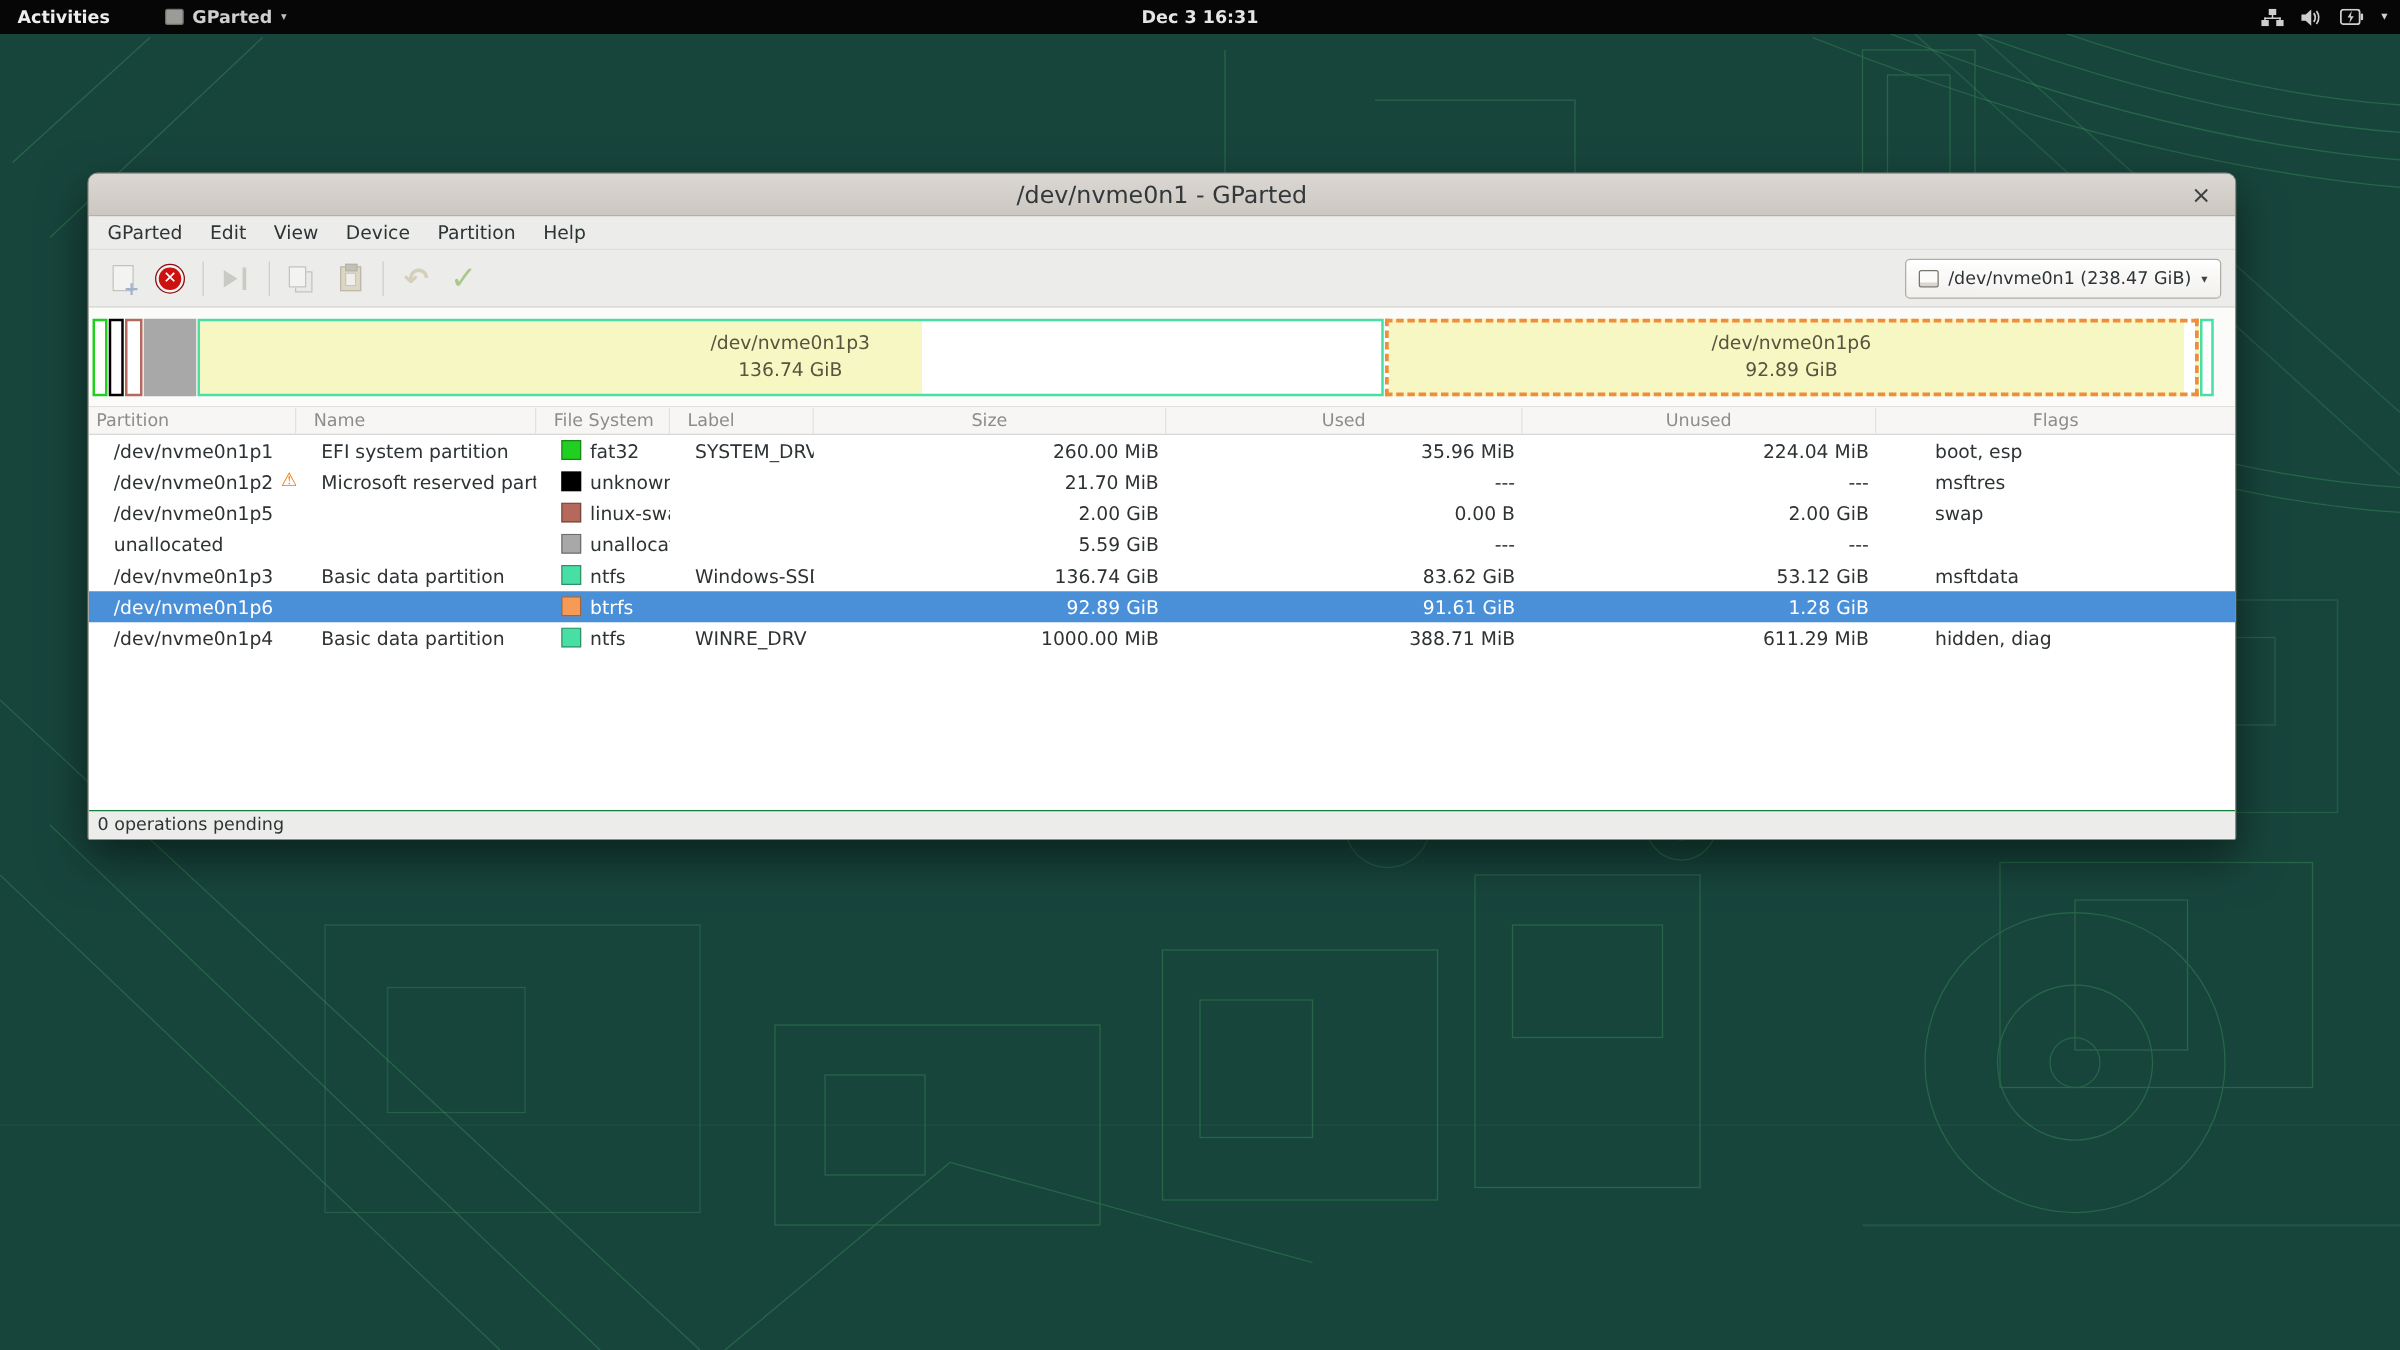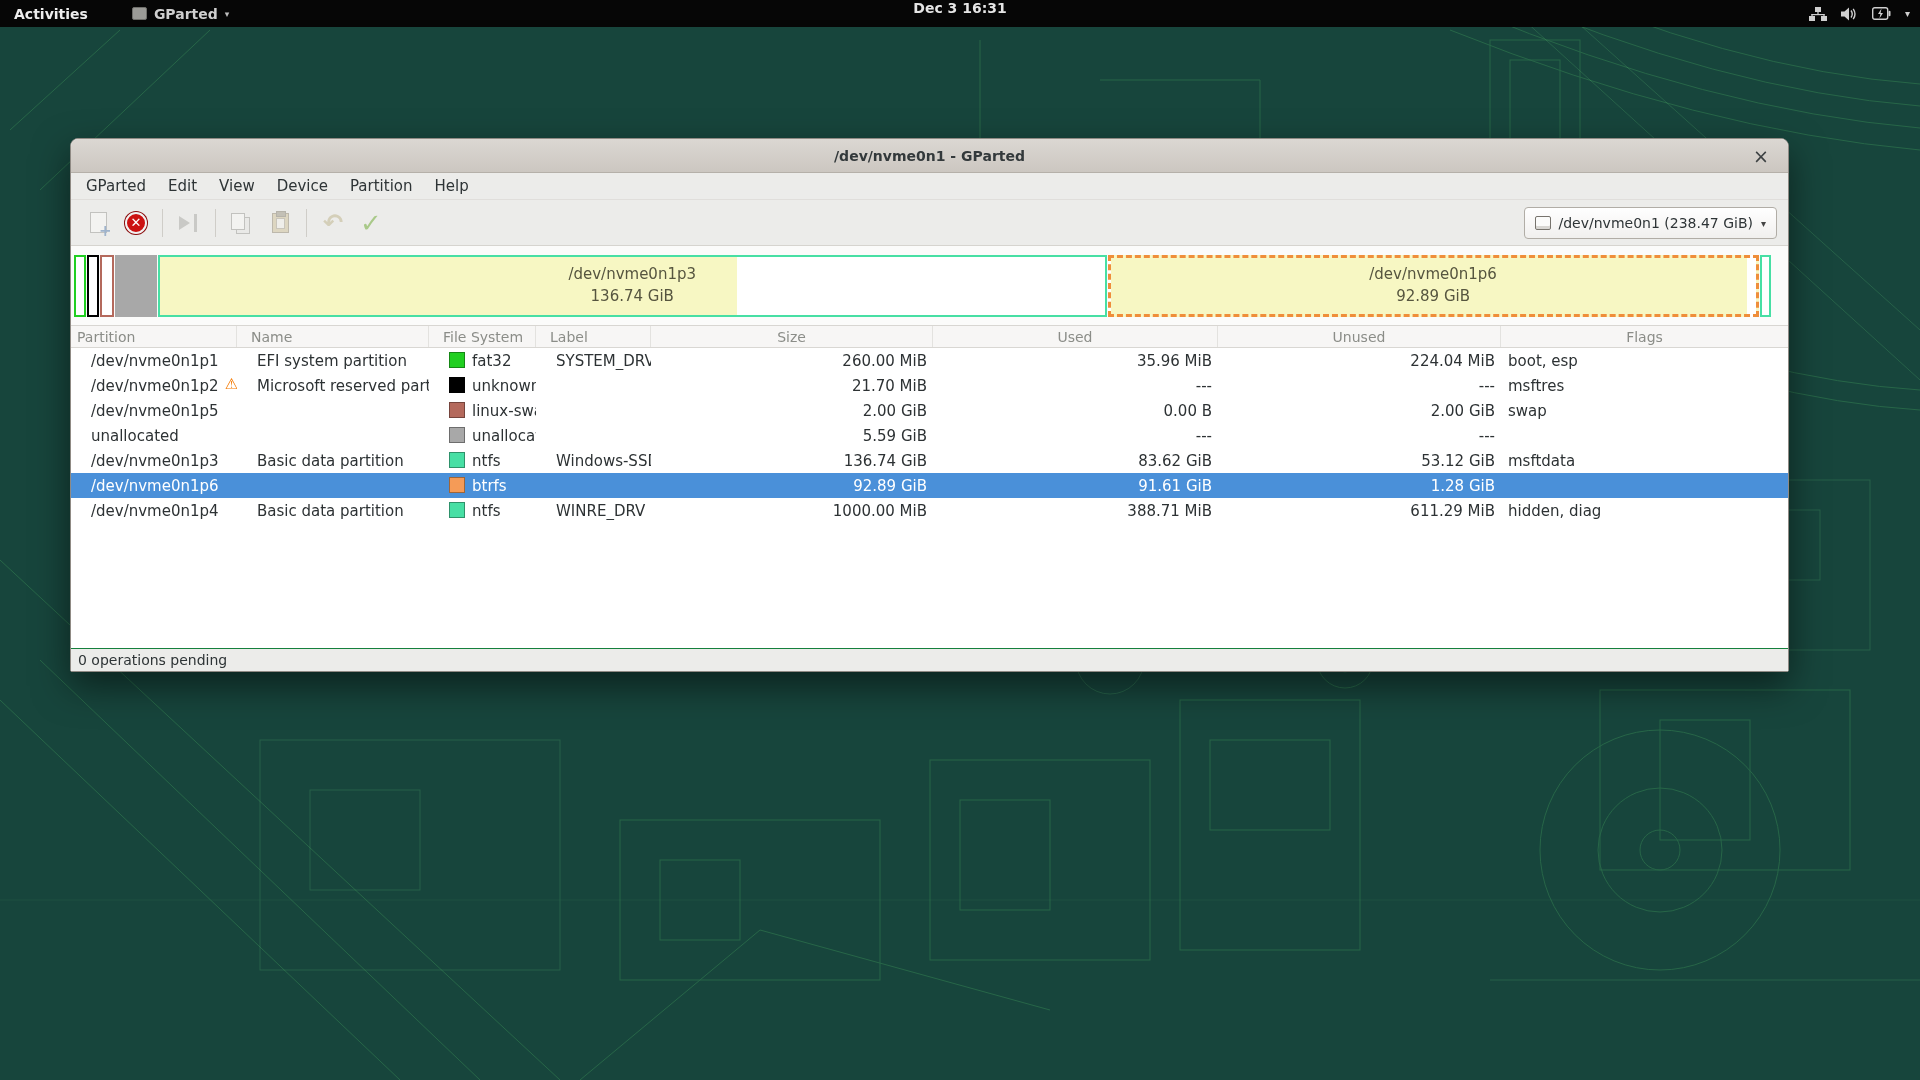--- a/index.html
+++ b/index.html
@@ -5,37 +5,37 @@
   * { margin:0; padding:0; box-sizing:border-box; }
   html,body { width:1920px; height:1080px; overflow:hidden;
     font-family:"DejaVu Sans", sans-serif; }
 
   
   .wallpaper { position:absolute; inset:0; background:#17453c; z-index:0; }
   .wallpaper svg { position:absolute; inset:0; }
 
   
   .topbar { position:absolute; top:0; left:0; width:1920px; height:27px;
-    background:#060606; color:#d9d9d9; z-index:50; display:flex; }
+    background:#060606; color:#d9d9d9; z-index:50; display:flex; align-items:center; }
   .tb-activities { padding:0 14px; font-size:14px; font-weight:bold; color:#ededed; height:100%; display:flex; align-items:center; }
   .tb-appmenu { margin-left:22px; display:flex; align-items:center; gap:7px; font-size:14px; font-weight:bold; color:#cfcfcf; height:100%; padding:0 8px; }
   .tb-appicon { width:15px; height:13px; background:#9b9b97; border:1px solid #6f6f6b; border-radius:2px; display:inline-block; }
   .tb-caret { font-size:9px; color:#bdbdbd; }
   .tb-clock { position:absolute; left:0; right:0; text-align:center; font-size:14px; font-weight:bold; color:#e5e5e5; pointer-events:none; }
   .tb-status { position:absolute; right:10px; top:0; height:27px; display:flex; align-items:center; gap:14px; }
   .tb-status svg { display:block; }
 
   
   .gwindow { position:absolute; left:70px; top:138px; width:1719px; height:534px;
     background:#ffffff; border:1px solid #8f8a84; border-radius:8px 8px 2px 2px;
     box-shadow:0 14px 36px rgba(0,0,0,.5); display:flex; flex-direction:column; z-index:10; overflow:hidden; }
 
   .titlebar { height:34px; flex:0 0 34px; background:linear-gradient(#dbd7d2,#ccc7c1);
     border-bottom:1px solid #b5b0a9; position:relative; display:flex; align-items:center; justify-content:center; }
-  .title-text { font-size:14px; font-weight:bold; color:#33393b; }
+  .title-text { font-size:19px; font-weight:normal; color:#33393b; }
   .close-btn { position:absolute; right:14px; top:4px; width:26px; height:26px; display:flex; align-items:center; justify-content:center;
     font-size:19px; color:#3c4042; cursor:default; }
 
   .menubar { height:27px; flex:0 0 27px; background:#ececea; display:flex; align-items:center; padding-left:4px; border-bottom:1px solid #e0dedb; }
   .menu-item { font-size:15px; color:#2e3436; padding:3px 11px; }
 
   .toolbar { height:46px; flex:0 0 46px; background:#ececea; border-bottom:1px solid #d6d4cf;
     display:flex; align-items:center; padding-left:8px; position:relative; }
   .tb-btn { width:38px; height:36px; display:flex; align-items:center; justify-content:center; border-radius:3px; }
   .tb-btn.disabled { opacity:.42; }
@@ -79,21 +79,21 @@
   .th.left { justify-content:flex-start; padding-left:14px; }
   .th.first { padding-left:6px; }
   .th.center { justify-content:center; }
   .th:last-child { border-right:none; }
   .trow { display:grid; grid-template-columns:166px 192px 107px 115px 282px 285px 283px 1fr; height:25px; flex:0 0 25px;
     font-size:15px; color:#2d3234; background:#fff; align-items:center; }
   .trow.selected { background:#4a90d9; color:#ffffff; }
   .tcell { display:flex; align-items:flex-start; overflow:hidden; white-space:nowrap; padding:0 20px; }
   .c-part { padding-left:20px; gap:6px; }
   .c-right { justify-content:flex-end; padding-right:6px; }
-  .c-flags { padding-left:7px; }
+  .c-flags { padding-left:7px;margin-left:40px; }
   .fs-swatch { width:16px; height:16px; border:1px solid rgba(0,0,0,.35); margin-right:7px; flex:0 0 16px; }
   .warn-icon { color:#f57900; font-size:15px; line-height:1; }
   .tfill { flex:1 1 auto; background:#fff; }
 
   .statusbar { height:23px; flex:0 0 23px; background:#ececea; border-top:1px solid #15803d;
     display:flex; align-items:center; padding-left:7px; font-size:14px; color:#2e3436; }
 </style>
 </head>
 <body>
 

